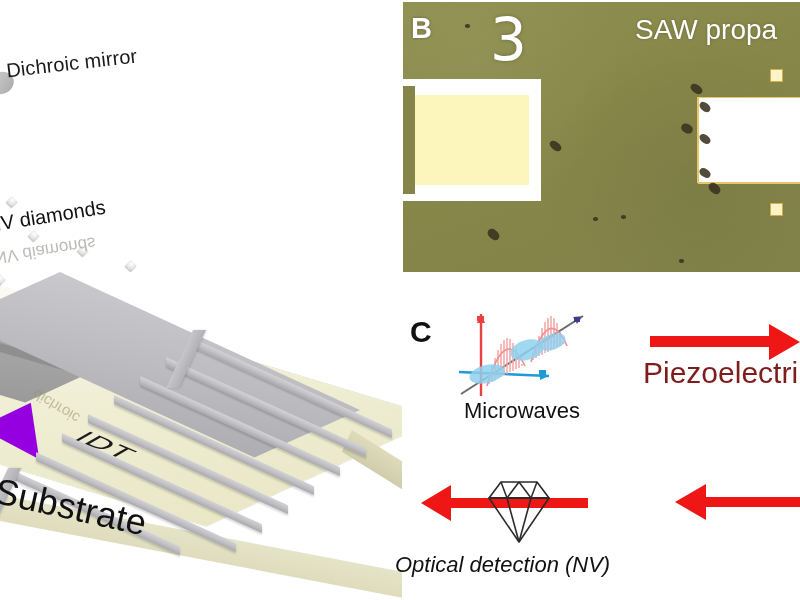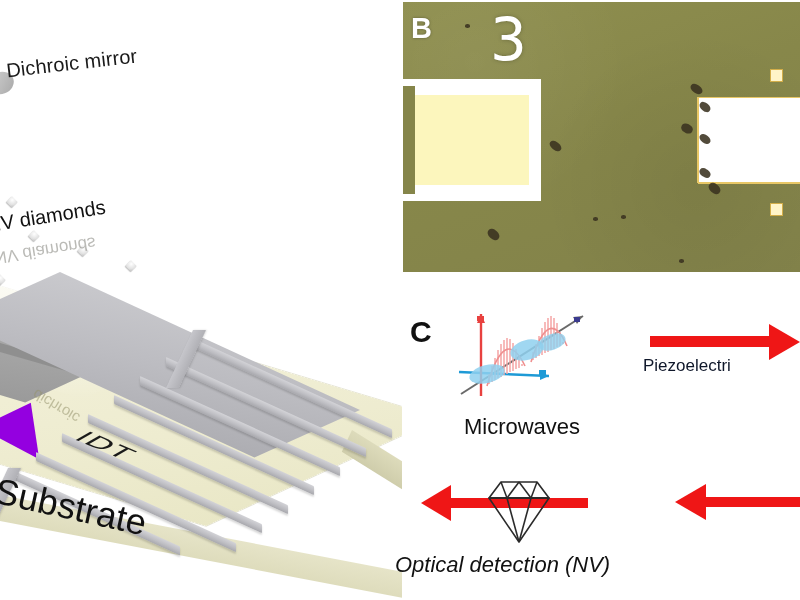--- a/index.html
+++ b/index.html
@@ -240,21 +240,21 @@
   }
   .panel-letter-c {
     position: absolute; left: 7px; top: 25px;
     font-size: 30px; font-weight: bold; color: #111;
   }
   .mw-icon {
     position: absolute; left: 50px; top: 12px;
     width: 138px; height: 100px;
   }
   .lbl-microwaves {
-    position: absolute; left: 48px; top: 124px;
+    position: absolute; left: 48px; top: 108px;
     width: 142px; text-align: center;
     font-size: 22px; color: #111;
   }
   .diamond-icon {
     position: absolute; left: 70px; top: 178px;
     width: 92px; height: 78px;
   }
   .lbl-optical {
     position: absolute; left: -8px; top: 262px;
     font-size: 22px; color: #111; white-space: nowrap; font-style: italic;
@@ -262,21 +262,21 @@
   .arrow-red {
     position: absolute;
     background: #ef1616;
   }
   .arrow-head {
     position: absolute;
     width: 0; height: 0;
   }
   .red-label {
     position: absolute;
-    color: #0f172a; font-size: 17px; white-space: nowrap;
+    color: #7f1d1d; font-size: 30px; white-space: nowrap;
   }
 </style>
 </head>
 <body>
 
 <div id="figure">
 
   <div id="panel-a">
     <div class="scene">
 
@@ -323,20 +323,21 @@
       <div class="lbl-idt">IDT</div>
       <div class="lbl-substrate">Substrate</div>
     </div>
   </div>
 
   <div id="panel-b">
     <div class="micro-noise"></div>
 
     <div class="panel-letter-b">B</div>
     <div class="micro-number">3</div>
+    <div class="micro-saw-text">SAW propa</div>
 
     <div class="pad-left">
       <div class="pad-left-inner"></div>
     </div>
     <div class="pad-left-notch"></div>
 
     <div class="pad-right"></div>
 
     <div class="micro-sq" style="left:368px; top:68px;"></div>
     <div class="micro-sq" style="left:368px; top:202px;"></div>

